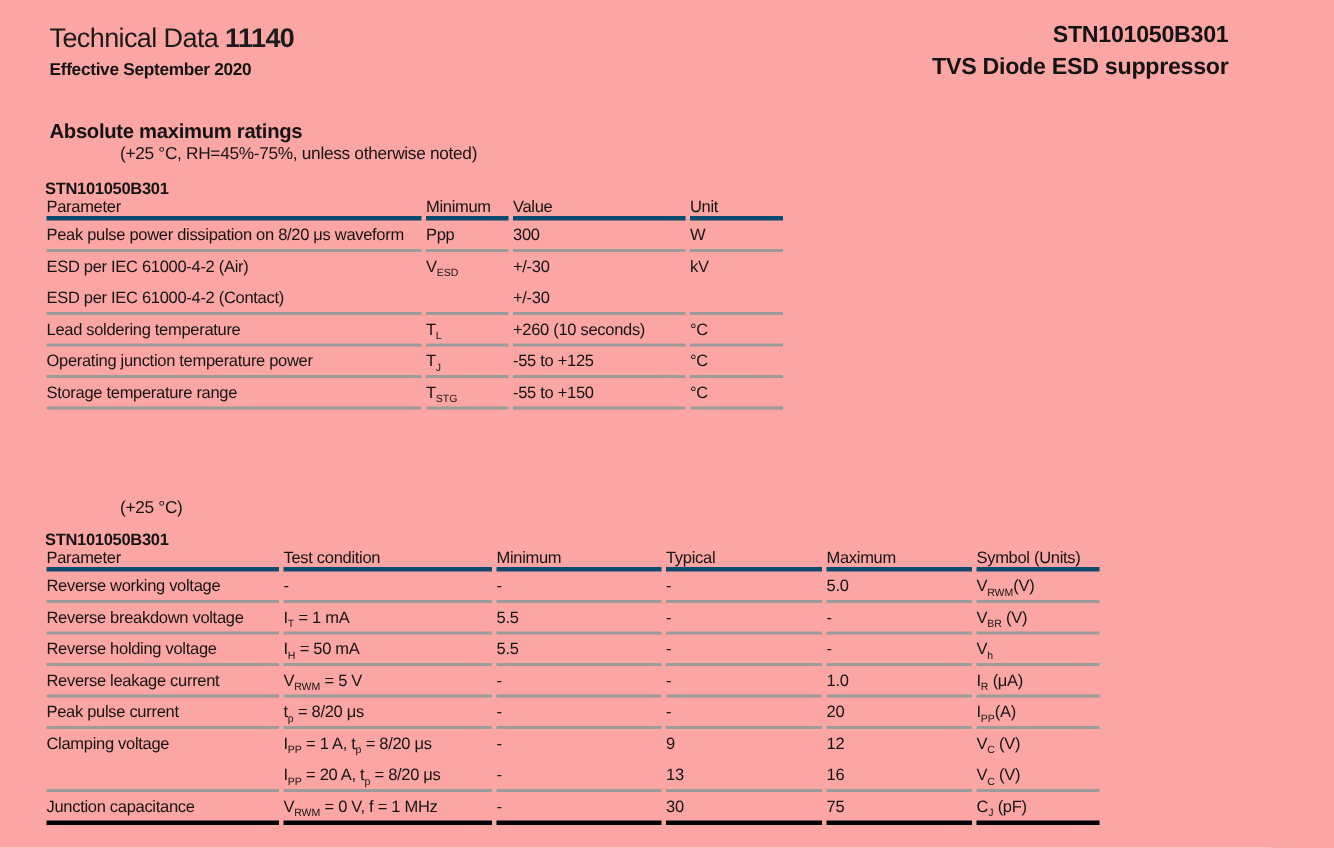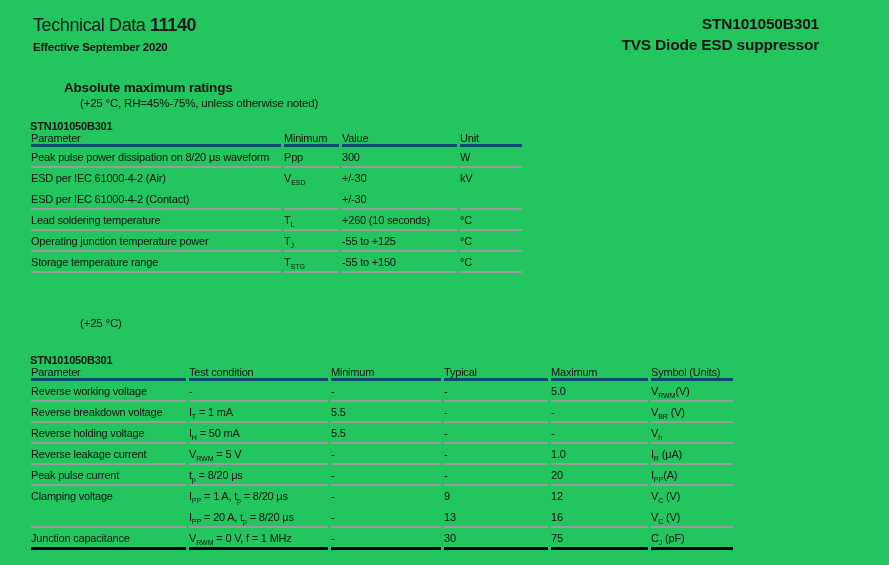--- a/index.html
+++ b/index.html
@@ -5,33 +5,33 @@
   * { margin: 0; padding: 0; box-sizing: border-box; }
   html, body { background: #ffffff; }
   body {
     width: 889px; height: 565px;
     position: relative;
     overflow: hidden;
     font-family: "Liberation Sans", sans-serif;
     color: #141414;
     letter-spacing: -0.2px;
   }
-  .page { position: absolute; inset: 0; background: #22c55e; }
+  .page { position: absolute; inset: 0; background: #fca5a5; }
 
   
   .hdr-left { position: absolute; left: 33px; top: 15px; }
   .doc-title { font-size: 18px; font-weight: normal; letter-spacing: -0.4px; color: #1b1b1b; }
   .doc-title .num { font-weight: bold; }
   .effective { font-size: 11.5px; font-weight: bold; margin-top: 5px; }
   .hdr-right { position: absolute; right: 70px; top: 15px; text-align: right; font-weight: bold; }
   .hdr-right .l1 { font-size: 15.5px; }
   .hdr-right .l2 { font-size: 15.5px; margin-top: 3px; }
 
   
-  .sec-heading { position: absolute; left: 33px; font-size: 13.5px; font-weight: bold; margin-left: 31px; }
+  .sec-heading { position: absolute; left: 33px; font-size: 13.5px; font-weight: bold; }
   .sec-sub { position: absolute; left: 33px; font-size: 11.5px; margin-left: 47px; }
   .tbl-caption { position: absolute; left: 30px; font-size: 11px; font-weight: bold; }
 
   
   table {
     position: absolute;
     border-collapse: separate;
     border-spacing: 3px 0;
     font-size: 11px;
     letter-spacing: -0.2px;
@@ -133,21 +133,21 @@
         </tr>
         <tr>
           <td>Storage temperature range</td>
           <td>T<sub>STG</sub></td>
           <td>-55 to +150</td>
           <td>°C</td>
         </tr>
       </tbody>
   </table>
 
-  <div class="sec-sub" style="top: 317px;">(+25 °C)</div>
+  <div class="sec-sub" style="top: 333px;">(+25 °C)</div>
   <div class="tbl-caption" style="top: 354px;">STN101050B301</div>
 
   <table class="t2">
     <thead>
         <tr>
           <th>Parameter</th>
           <th>Test condition</th>
           <th>Minimum</th>
           <th>Typical</th>
           <th>Maximum</th>

